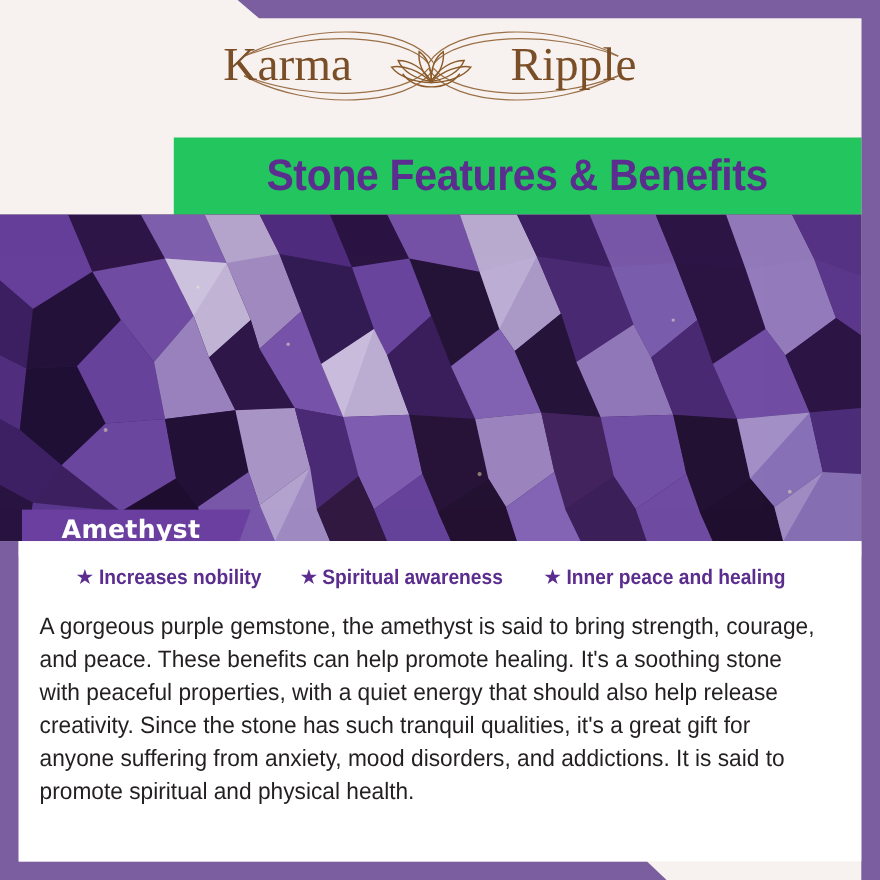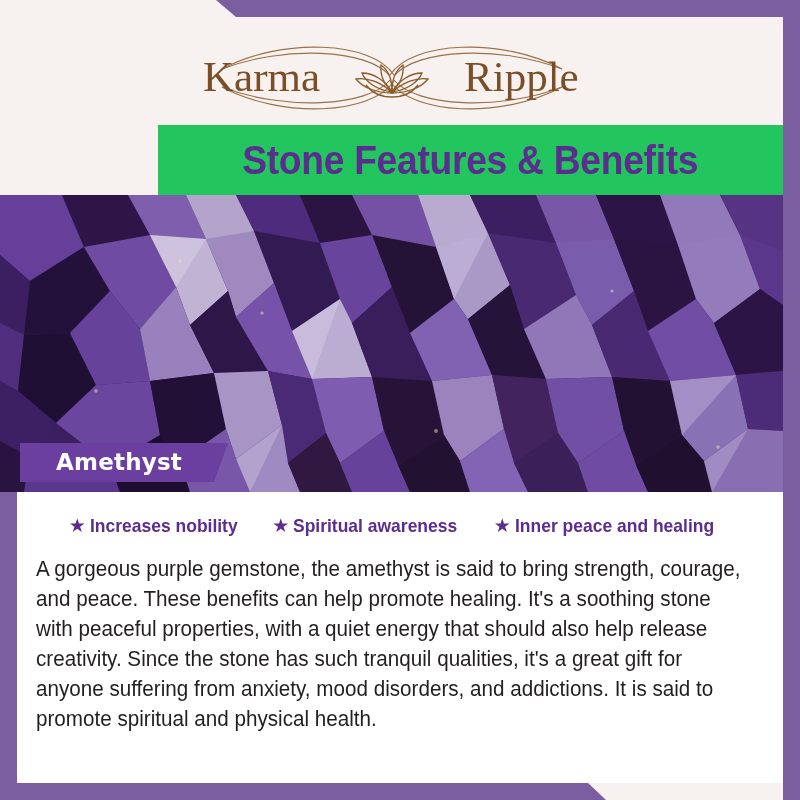--- a/index.html
+++ b/index.html
@@ -63,21 +63,21 @@
     position: absolute;
     top: 17px;
     left: 0;
     width: 783px;
     height: 108px;
     background: #f7f2ef;
   }
   .logo-wrap {
     position: absolute;
     left: 50%;
-    top: 18px;
+    top: 0;
     transform: translateX(-50%);
     width: 460px;
     height: 86px;
   }
   .logo-svg {
     display: block;
     width: 460px;
     height: 86px;
   }
 
@@ -128,21 +128,21 @@
       linear-gradient(160deg, #4c2a78 0%, #2e1749 38%, #543084 62%, #2a1444 100%);
   }
   .facets {
     position: absolute;
     inset: 0;
   }
 
   
   .stone-banner {
     position: absolute;
-    top: 443px;
+    top: 463px;
     left: 20px;
     height: 39px;
     padding: 0 46px 0 36px;
     background: #6b3fa0;
     display: flex;
     align-items: center;
     clip-path: polygon(0 0, 100% 0, calc(100% - 14px) 100%, 0 100%);
   }
   .stone-name {
     font-family: "DejaVu Sans", sans-serif;

